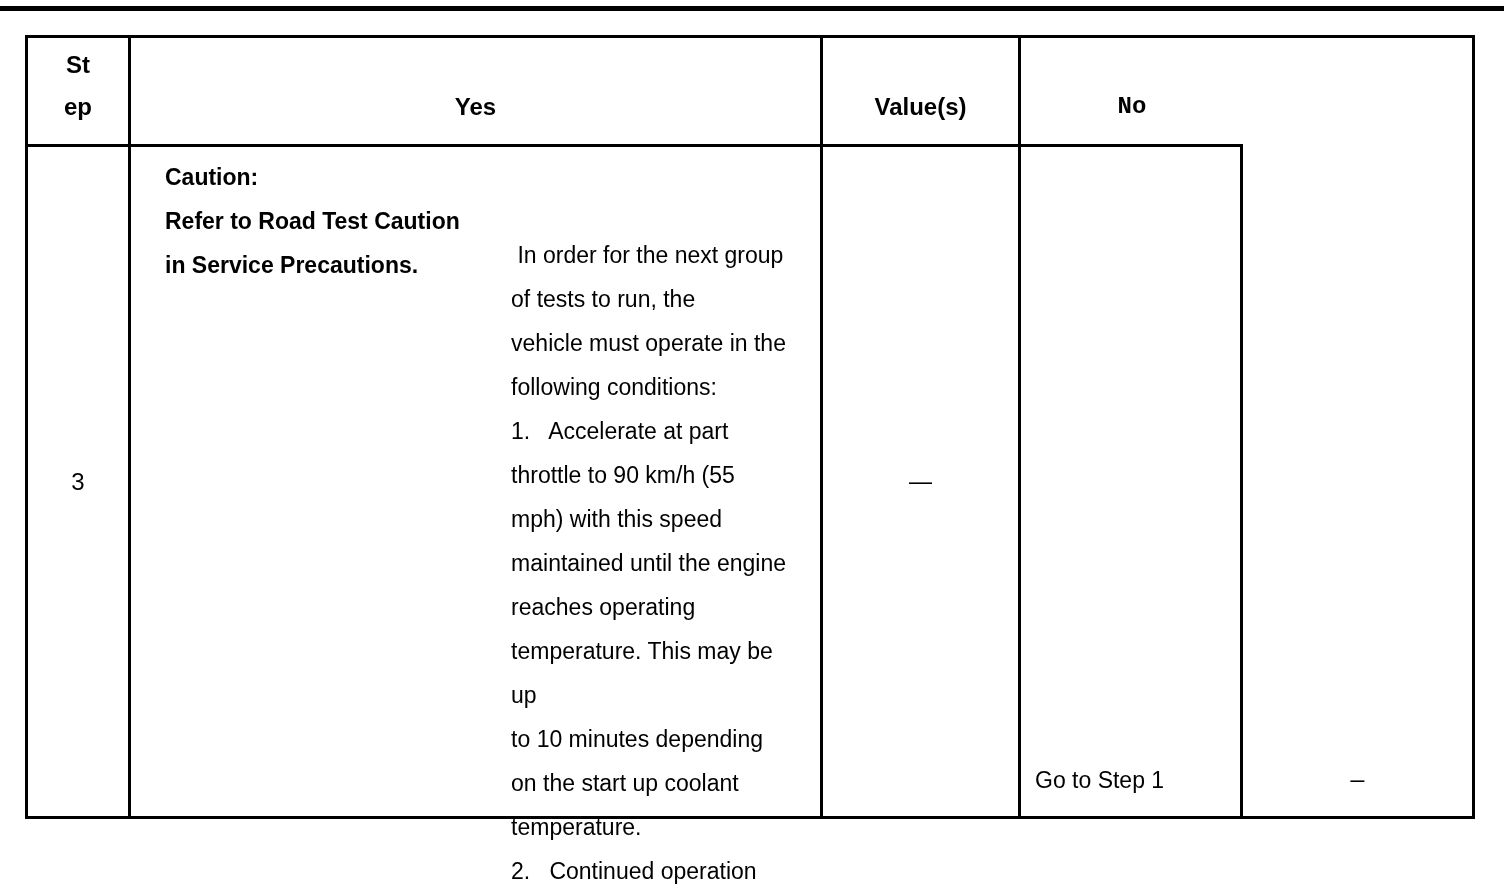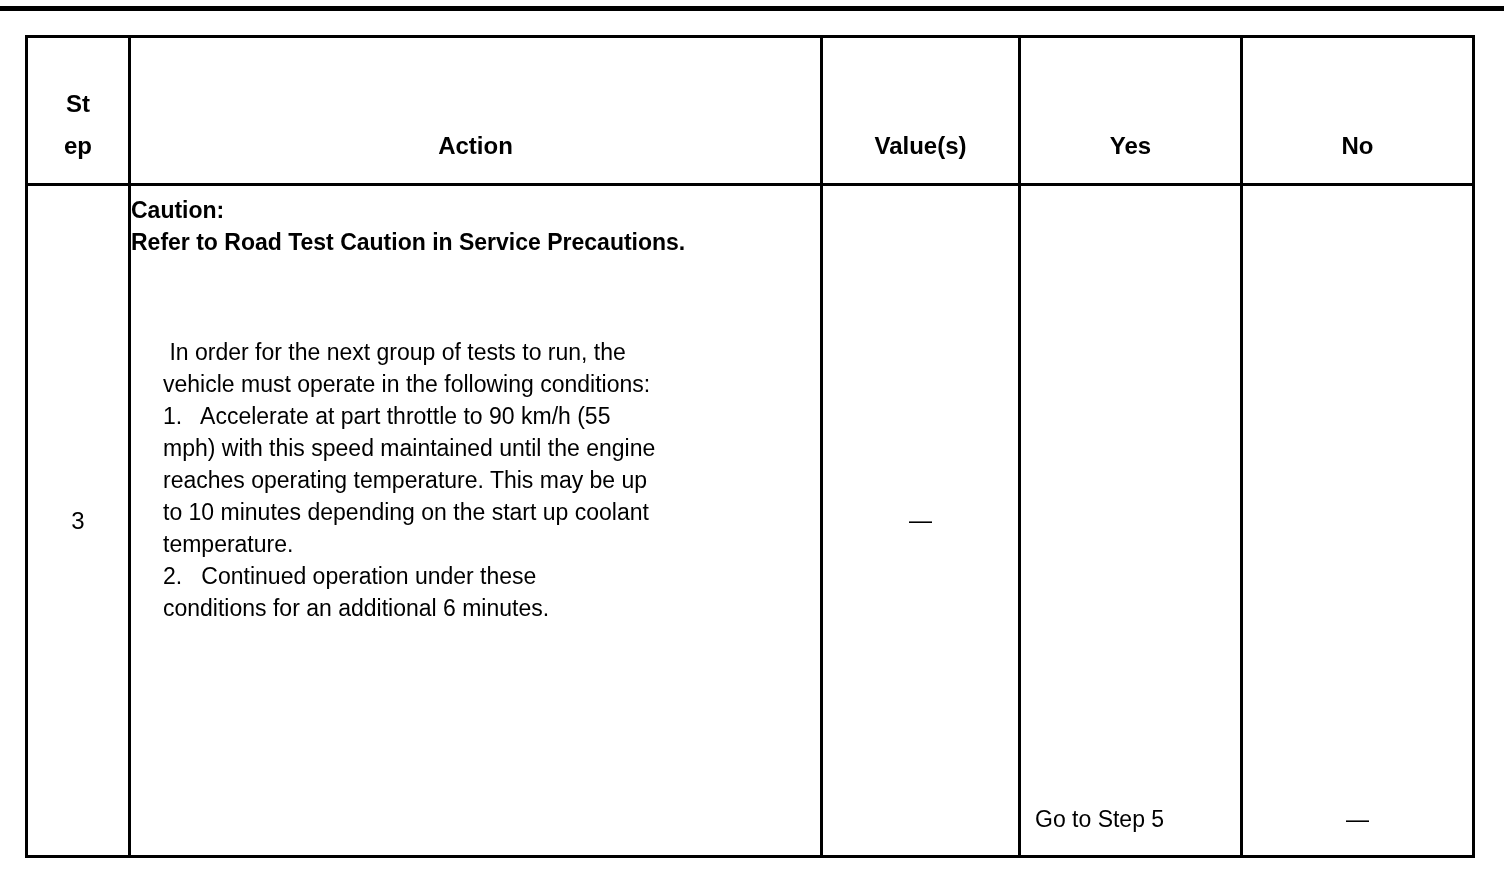--- a/index.html
+++ b/index.html
@@ -37,25 +37,25 @@
   }
   .trow {
     display: grid;
     grid-template-columns: 103px 692px 198px 222px 1fr;
   }
   .cell {
     box-sizing: border-box;
     border-right: 3px solid #000000;
     position: relative;
   }
-  .cell.last { border-right: none; }
+  .cell.last { border-right: none; font-family: Liberation Mono, monospace; }
 
   
   .thead .cell {
-    height: 148px;
+    height: 109px;
     border-bottom: 3px solid #000000;
     display: flex;
     align-items: flex-end;
     justify-content: center;
     padding-bottom: 16px;
     font-weight: bold;
     font-size: 24px;
     line-height: 42px;
     text-align: center;
   }
@@ -65,24 +65,24 @@
   .tbody .cell { height: 669px; }
 
   .cell-step {
     display: flex;
     align-items: center;
     justify-content: center;
     font-size: 24px;
   }
   .cell-action {
     display: flex;
-    flex-direction: column;
-    padding: 8px 30px 24px 0;
+    flex-direction: row;
+    padding: 8px 30px 24px 34px;
     font-size: 23px;
-    line-height: 32px;
+    line-height: 44px;
   }
   .action-caution {
     font-weight: bold;
     white-space: pre-wrap;
   }
   .action-body {
     margin-top: 78px;
     white-space: pre-wrap;
     margin-left: 32px;
   }
@@ -121,27 +121,24 @@
   <div class="top-rule"></div>
 
   <div class="doc-table">
 
     <div class="trow thead">
       <div class="cell">
         <span class="hdr-step">St
 ep</span>
       </div>
       <div class="cell">
-        <span>Action</span>
+        <span>Yes</span>
       </div>
       <div class="cell">
         <span>Value(s)</span>
-      </div>
-      <div class="cell">
-        <span>Yes</span>
       </div>
       <div class="cell last">
         <span>No</span>
       </div>
     </div>
 
     <div class="trow tbody">
       <div class="cell cell-step">
         <span>3</span>
       </div>
@@ -155,21 +152,21 @@
 reaches operating temperature. This may be up
 to 10 minutes depending on the start up coolant
 temperature.
 2.   Continued operation under these
 conditions for an additional 6 minutes.</div>
       </div>
       <div class="cell cell-values">
         <span>—</span>
       </div>
       <div class="cell cell-yes">
-        <span>Go to Step 5</span>
+        <span>Go to Step 1</span>
       </div>
       <div class="cell last cell-no">
         <span>—</span>
       </div>
     </div>
 
   </div>
 </div>
 
 </body></html>

